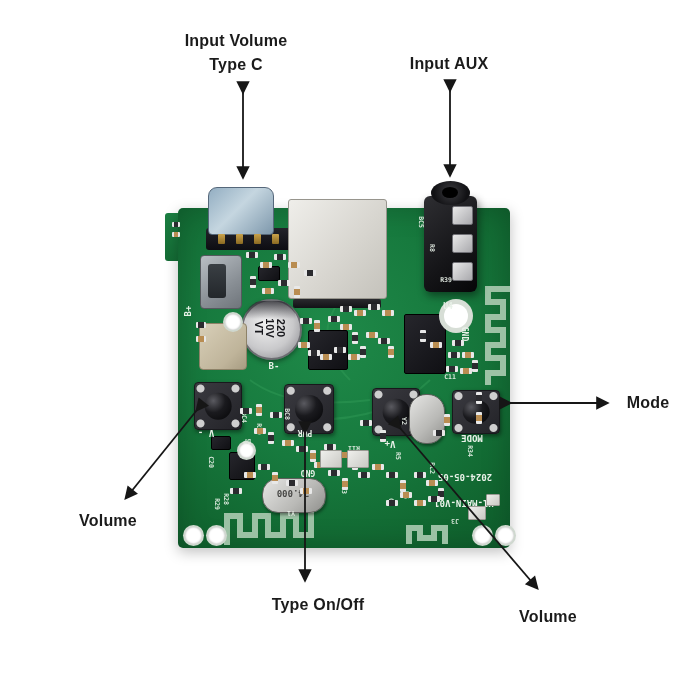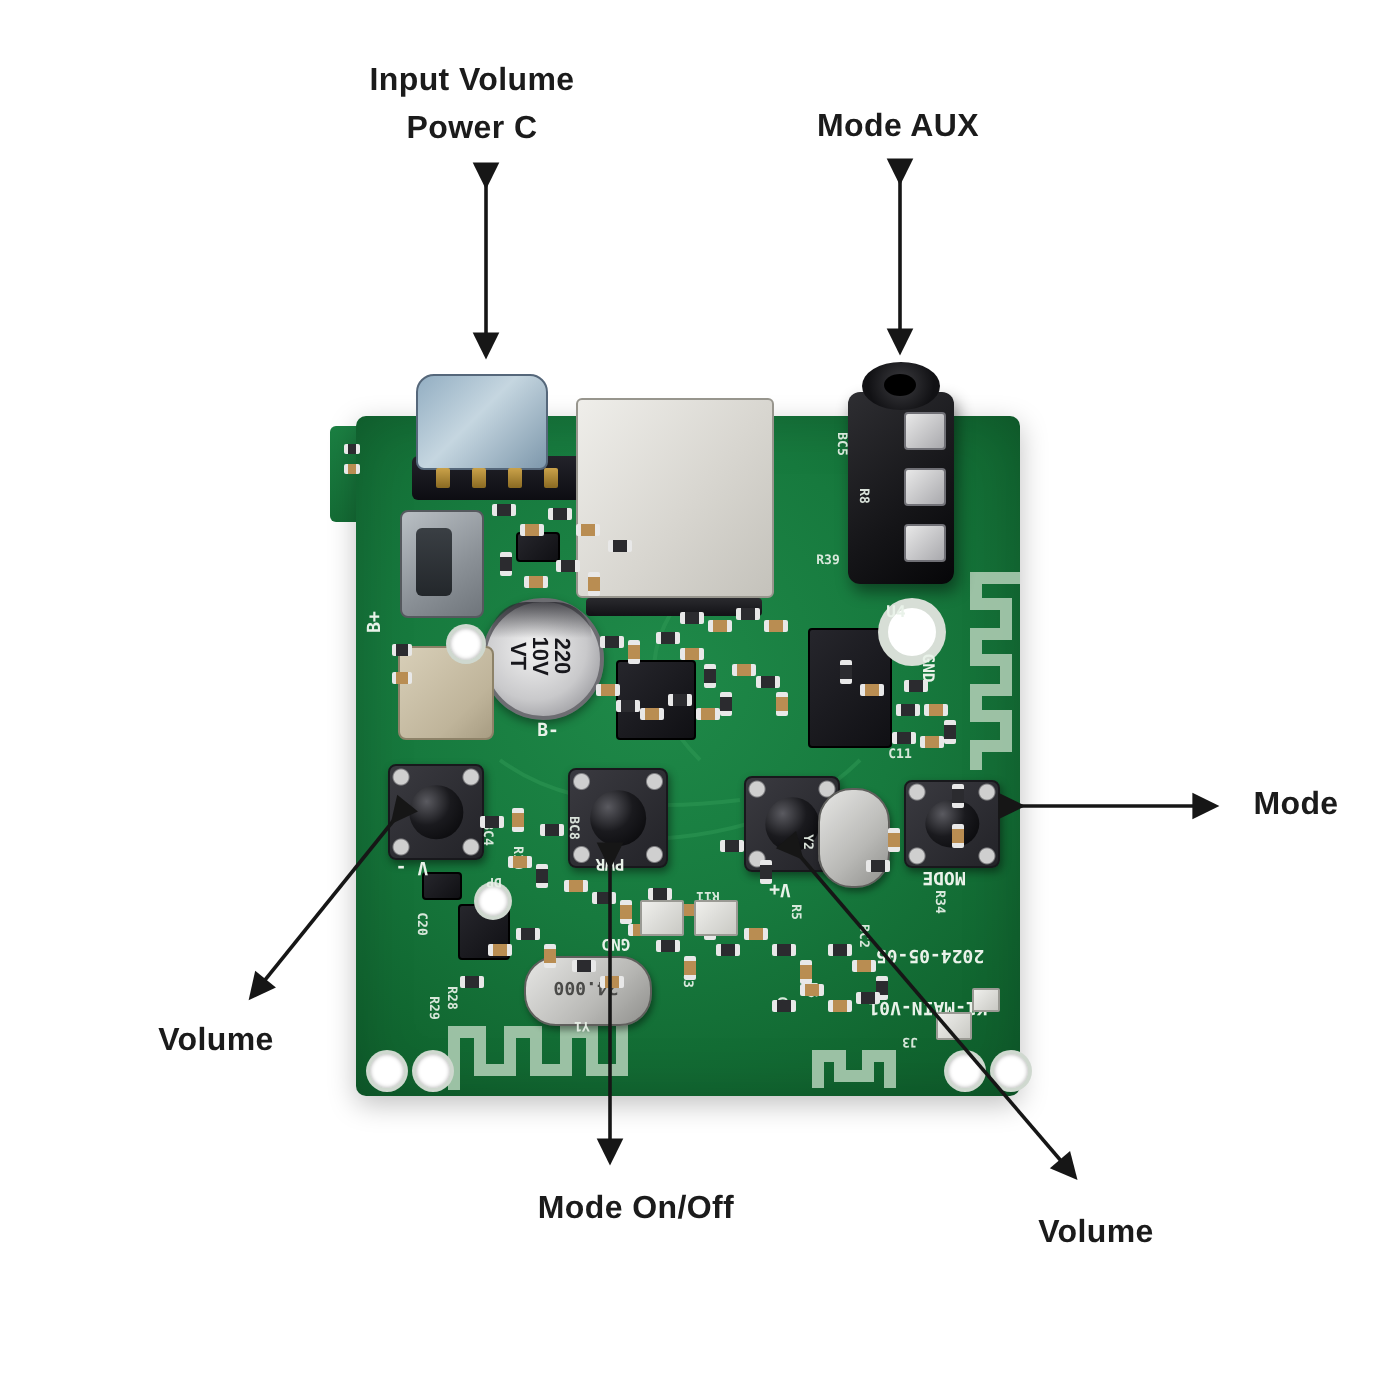--- a/index.html
+++ b/index.html
@@ -139,21 +139,21 @@
   <span class="silk" style="left:464px;top:334px;font-size:8px;transform:translate(-50%,-50%) rotate(90deg)">GND</span>
   <span class="silk" style="left:308px;top:472px;font-size:8px;transform:translate(-50%,-50%) rotate(180deg)">GND</span>
   <span class="silk" style="left:188px;top:311px;font-size:9px;transform:translate(-50%,-50%) rotate(-90deg)">B+</span>
   <span class="silk" style="left:274px;top:366px;font-size:9px;transform:translate(-50%,-50%)">B-</span>
   <span class="silk" style="left:448px;top:306px;font-size:8px;transform:translate(-50%,-50%)">U4</span>
   <span class="silk" style="left:465px;top:477px;font-size:9px;transform:translate(-50%,-50%) rotate(180deg)">2024-05-05</span>
   <span class="silk" style="left:464px;top:503px;font-size:9px;transform:translate(-50%,-50%) rotate(180deg)">K1-MAIN-V01</span>
   <div id="refs-layer">
       <span class="silk" style="left: 455px; top: 521px; font-size: 6.5px; opacity: 0.92; transform: translate(-50%, -50%) rotate(180deg);">J3</span>
       <span class="silk" style="left: 470px; top: 451px; font-size: 6.5px; opacity: 0.92; transform: translate(-50%, -50%) rotate(90deg);">R34</span>
-      <span class="silk" style="left: 414px; top: 280px; font-size: 6.5px; opacity: 0.92; transform: translate(-50%, -50%) rotate(0deg);">R39</span>
+      <span class="silk" style="left: 446px; top: 280px; font-size: 6.5px; opacity: 0.92; transform: translate(-50%, -50%) rotate(0deg);">R39</span>
       <span class="silk" style="left: 421px; top: 222px; font-size: 6.5px; opacity: 0.92; transform: translate(-50%, -50%) rotate(90deg);">BC5</span>
       <span class="silk" style="left: 432px; top: 248px; font-size: 6.5px; opacity: 0.92; transform: translate(-50%, -50%) rotate(90deg);">R8</span>
       <span class="silk" style="left: 291px; top: 513px; font-size: 6.5px; opacity: 0.92; transform: translate(-50%, -50%) rotate(180deg);">Y1</span>
       <span class="silk" style="left: 404px; top: 421px; font-size: 6.5px; opacity: 0.92; transform: translate(-50%, -50%) rotate(90deg);">Y2</span>
       <span class="silk" style="left: 450px; top: 377px; font-size: 6.5px; opacity: 0.92; transform: translate(-50%, -50%) rotate(0deg);">C11</span>
       <span class="silk" style="left: 391px; top: 502px; font-size: 6.5px; opacity: 0.92; transform: translate(-50%, -50%) rotate(90deg);">C7</span>
       <span class="silk" style="left: 406px; top: 495px; font-size: 6.5px; opacity: 0.92; transform: translate(-50%, -50%) rotate(90deg);">R6</span>
       <span class="silk" style="left: 344px; top: 488px; font-size: 6.5px; opacity: 0.92; transform: translate(-50%, -50%) rotate(90deg);">BC3</span>
       <span class="silk" style="left: 323px; top: 461px; font-size: 6.5px; opacity: 0.92; transform: translate(-50%, -50%) rotate(90deg);">R16</span>
       <span class="silk" style="left: 354px; top: 448px; font-size: 6.5px; opacity: 0.92; transform: translate(-50%, -50%) rotate(180deg);">R11</span>
@@ -258,19 +258,19 @@
     </defs>
     <line class="arrow" x1="243" y1="92" x2="243" y2="177" marker-start="url(#ah)" marker-end="url(#ah)"></line>
     <line class="arrow" x1="450" y1="90" x2="450" y2="175" marker-start="url(#ah)" marker-end="url(#ah)"></line>
     <line class="arrow" x1="510" y1="403" x2="607" y2="403" marker-start="url(#ah)" marker-end="url(#ah)"></line>
     <line class="arrow" x1="197" y1="410" x2="126" y2="498" marker-start="url(#ah)" marker-end="url(#ah)"></line>
     <line class="arrow" x1="305" y1="432" x2="305" y2="580" marker-start="url(#ah)" marker-end="url(#ah)"></line>
     <line class="arrow" x1="400" y1="428" x2="537" y2="588" marker-start="url(#ah)" marker-end="url(#ah)"></line>
   </svg>
 
   <div class="ann" style="left:236px;top:32px">Input Volume</div>
-  <div class="ann" style="left:236px;top:56px">Power C</div>
-  <div class="ann" style="left:449px;top:55px">Mode AUX</div>
+  <div class="ann" style="left:236px;top:56px">Type C</div>
+  <div class="ann" style="left:449px;top:55px">Input AUX</div>
   <div class="ann" style="left:648px;top:394px">Mode</div>
   <div class="ann" style="left:108px;top:512px">Volume</div>
-  <div class="ann" style="left:318px;top:596px">Mode On/Off</div>
+  <div class="ann" style="left:318px;top:596px">Type On/Off</div>
   <div class="ann" style="left:548px;top:608px">Volume</div>
 </div>
 
 </body></html>

